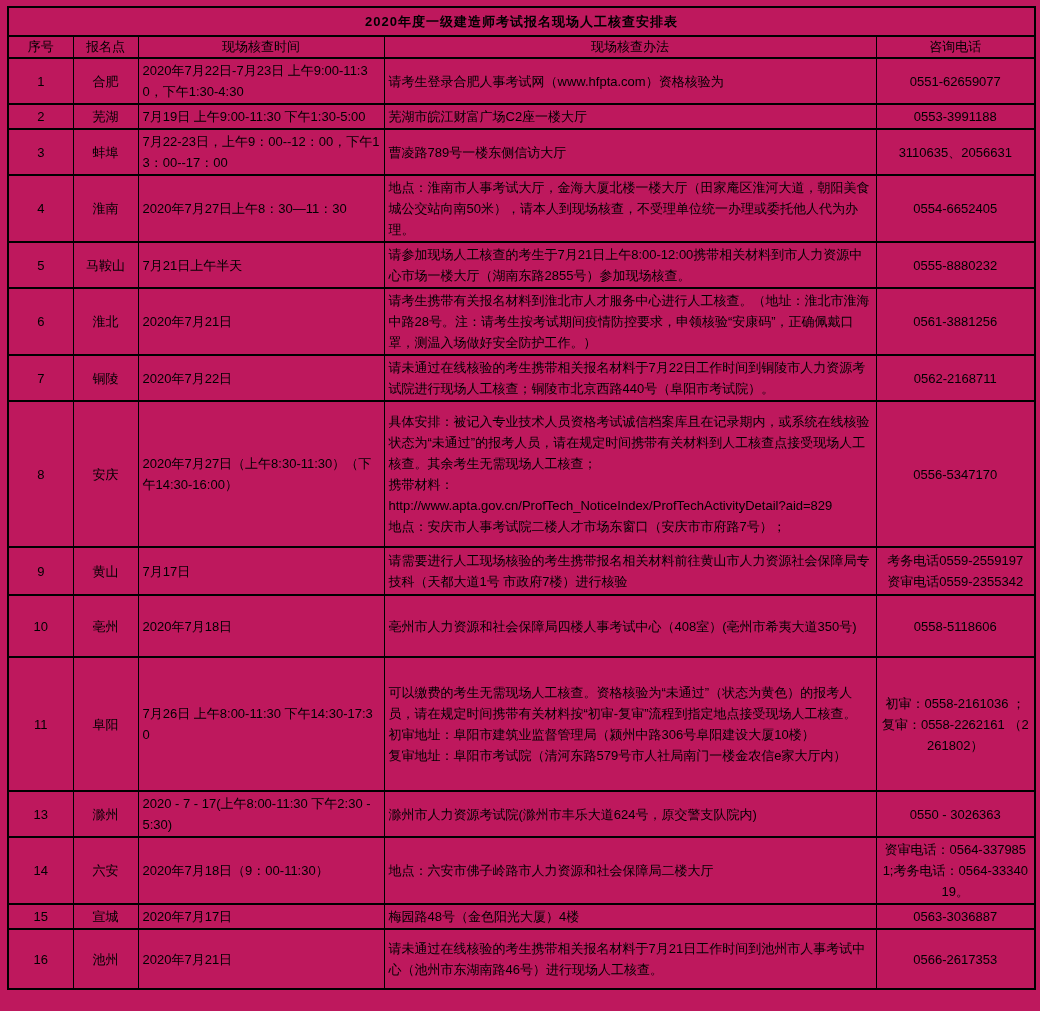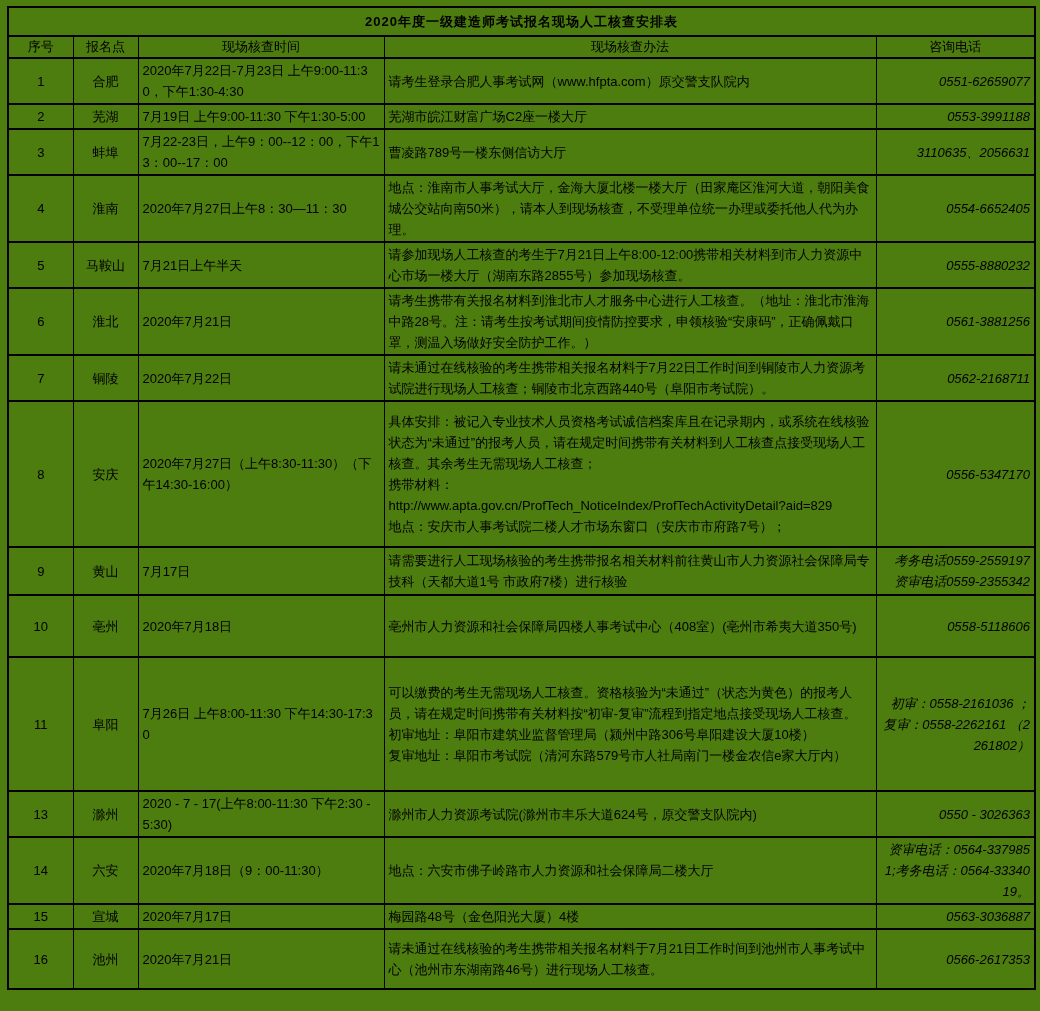--- a/index.html
+++ b/index.html
@@ -1,21 +1,21 @@
 <!DOCTYPE html>
 <html><head>
 <meta charset="utf-8">
 <style>
   html, body { margin: 0; padding: 0; background: #ffffff; }
   .page {
     width: 1040px;
     height: 1011px;
     box-sizing: border-box;
     padding: 6px 7px;
-    background: #4d7c0f;
+    background: #be185d;
     color: #000000;
     font-family: "Liberation Sans", "DejaVu Sans", sans-serif;
   }
   table.schedule {
     border-collapse: collapse;
     width: 1027px;
     table-layout: fixed;
     border: 2px solid #000;
   }
   table.schedule th,
@@ -41,21 +41,21 @@
   tr.header-row th {
     font-weight: normal;
     text-align: center;
     height: 20px;
     line-height: 18px;
     padding: 0 4px;
   }
   td.c-no, td.c-site { text-align: center; }
   td.c-time { text-align: left; }
   td.c-method { text-align: left; white-space: pre-line; }
-  td.c-phone { text-align: right; font-style: italic; }
+  td.c-phone { text-align: center; }
 </style>
 </head>
 <body>
 
 <div class="page">
   <table class="schedule">
     <colgroup>
       <col style="width:65px">
       <col style="width:65px">
       <col style="width:246px">
@@ -72,21 +72,21 @@
         <th>现场核查时间</th>
         <th>现场核查办法</th>
         <th>咨询电话</th>
       </tr>
     </thead>
     <tbody>
         <tr class="data-row" style="height: 45px;">
     <td class="c-no">1</td>
     <td class="c-site">合肥</td>
     <td class="c-time">2020年7月22日-7月23日 上午9:00-11:30，下午1:30-4:30</td>
-    <td class="c-method">请考生登录合肥人事考试网（www.hfpta.com）原交警支队院内</td>
+    <td class="c-method">请考生登录合肥人事考试网（www.hfpta.com）资格核验为</td>
     <td class="c-phone">0551-62659077</td>
   </tr>
         <tr class="data-row" style="height: 21px;">
     <td class="c-no">2</td>
     <td class="c-site">芜湖</td>
     <td class="c-time">7月19日 上午9:00-11:30 下午1:30-5:00</td>
     <td class="c-method">芜湖市皖江财富广场C2座一楼大厅</td>
     <td class="c-phone">0553-3991188</td>
   </tr>
         <tr class="data-row" style="height: 41px;">

